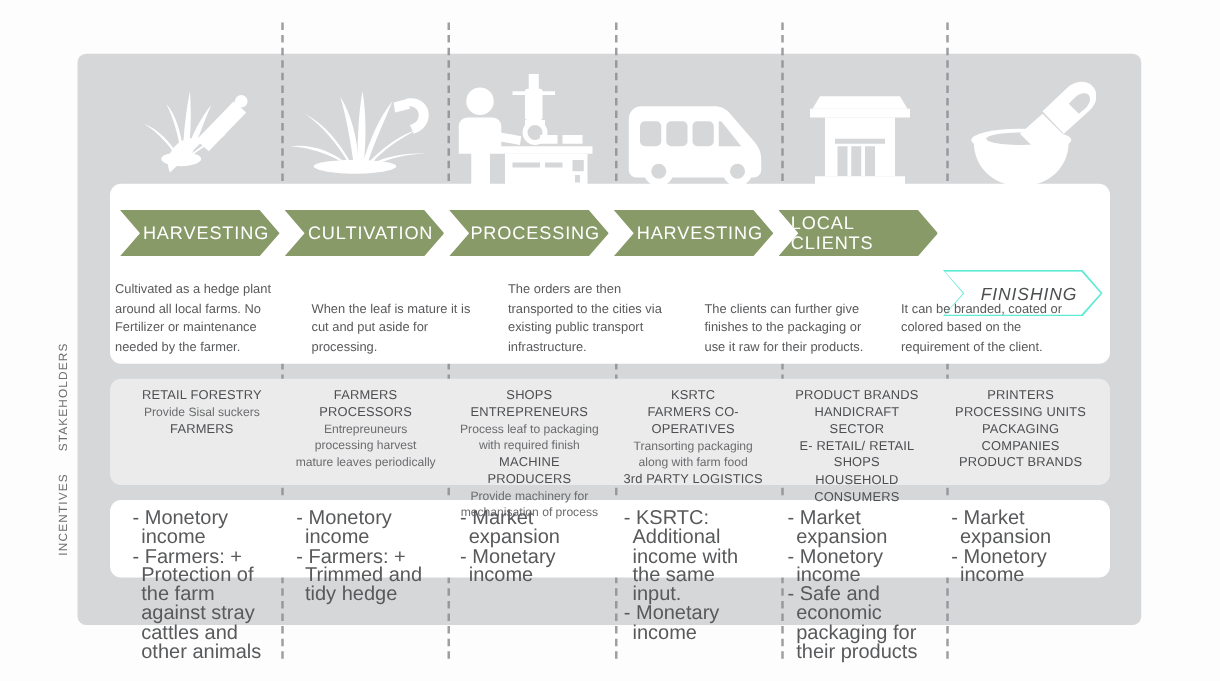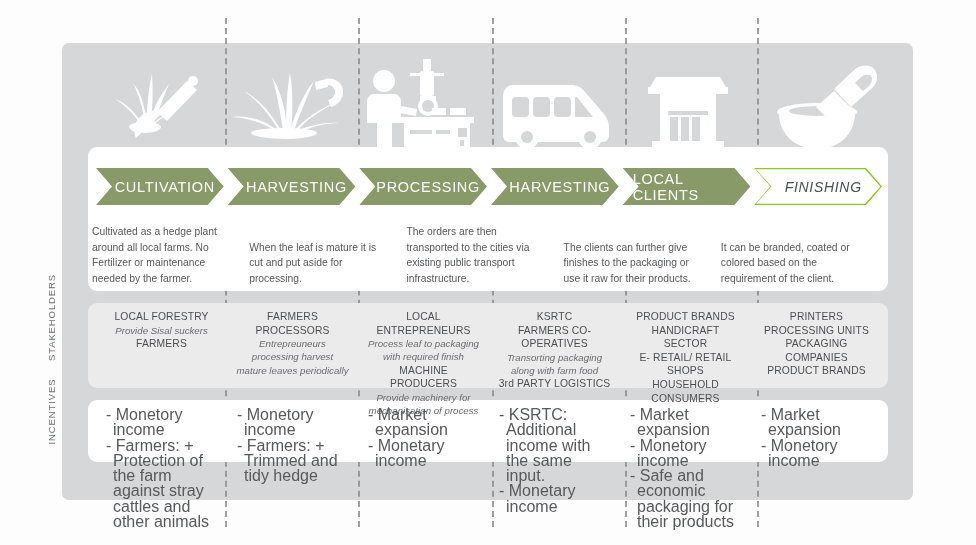--- a/index.html
+++ b/index.html
@@ -90,24 +90,25 @@
     margin-right:4px;
     color:#ffffff;
     font-size:14.5px;
     letter-spacing:.7px;
     background:#879a67;
     clip-path:polygon(0 0, calc(100% - 16px) 0, 100% 50%, calc(100% - 16px) 100%, 0 100%, 16px 50%);
   }
   .arrow:last-child{margin-right:0;}
   .arrow span{position:relative;z-index:2;padding-left:10px;}
   .arrow.outline{
-    background:#84cc16;
+    background:#5eead4;
     color:#4c4e50;
     font-style:italic;
     font-size:14px;
+    margin-top:48px;
   }
   .arrow.outline .inner{
     position:absolute;
     left:0;top:0;right:0;bottom:0;
     background:#ffffff;
     clip-path:polygon(1.5px 1.2px, calc(100% - 17px) 1.2px, calc(100% - 1.6px) 50%, calc(100% - 17px) calc(100% - 1.2px), 1.5px calc(100% - 1.2px), 17px 50%);
     z-index:1;
   }
 
   
@@ -137,21 +138,20 @@
     text-align:center;
     color:#4d4e50;
   }
   .stake-cell .org{
     font-size:10.3px;
     letter-spacing:.15px;
     line-height:13.6px;
   }
   .stake-cell .role{
     font-size:9.7px;
-    font-style:italic;
     color:#6b6c6e;
     line-height:13.2px;
   }
 
   
   #incents{
     position:absolute;
     left:96px;top:407px;width:786px;height:58px;
     display:flex;
   }
@@ -280,24 +280,24 @@
         <path d="M88 6 c7 -7 17 -7 21 -2 c5 5 4 14 -3 20 l-20 18 l-17 -18z"></path>
         <path d="M95 13 c4 -4 9 -4 11 -2 c2 3 1 7 -3 11 l-5 4 l-8 -8z" fill="#d6d7d9"></path>
         <path d="M69 26 l20 20 l-18 16 l-20 -20z"></path>
       </g>
     </svg>
   </div>
 </div>
 
 <div id="arrows">
   <div class="arrow">
+    <span>HARVESTING</span>
+  </div>
+  <div class="arrow">
     <span>CULTIVATION</span>
-  </div>
-  <div class="arrow">
-    <span>HARVESTING</span>
   </div>
   <div class="arrow">
     <span>PROCESSING</span>
   </div>
   <div class="arrow">
     <span>HARVESTING</span>
   </div>
   <div class="arrow">
     <span>LOCAL CLIENTS</span>
   </div>
@@ -310,31 +310,31 @@
 <div id="descs">
   <div class="desc-cell">Cultivated as a hedge plant around all local farms. No Fertilizer or maintenance needed by the farmer.</div>
   <div class="desc-cell">When the leaf is mature it is cut and put aside for processing.</div>
   <div class="desc-cell">The orders are then transported to the cities via existing public transport infrastructure.</div>
   <div class="desc-cell">The clients can further give finishes to the packaging or use it raw for their products.</div>
   <div class="desc-cell">It can be branded, coated or colored based on the requirement of the client.</div>
 </div>
 
 <div id="stakes">
   <div class="stake-cell">
-      <div class="org">LOCAL FORESTRY</div>
+      <div class="org">RETAIL FORESTRY</div>
       <div class="role">Provide Sisal suckers</div>
       <div class="org">FARMERS</div>
     </div>
   <div class="stake-cell">
       <div class="org">FARMERS</div>
       <div class="org">PROCESSORS</div>
       <div class="role">Entrepreuneurs processing harvest mature leaves periodically</div>
     </div>
   <div class="stake-cell">
-      <div class="org">LOCAL ENTREPRENEURS</div>
+      <div class="org">SHOPS ENTREPRENEURS</div>
       <div class="role">Process leaf to packaging with required finish</div>
       <div class="org">MACHINE PRODUCERS</div>
       <div class="role">Provide machinery for mechanisation of process</div>
     </div>
   <div class="stake-cell">
       <div class="org">KSRTC</div>
       <div class="org">FARMERS CO-OPERATIVES</div>
       <div class="role">Transorting packaging along with farm food</div>
       <div class="org">3rd PARTY LOGISTICS</div>
     </div>

